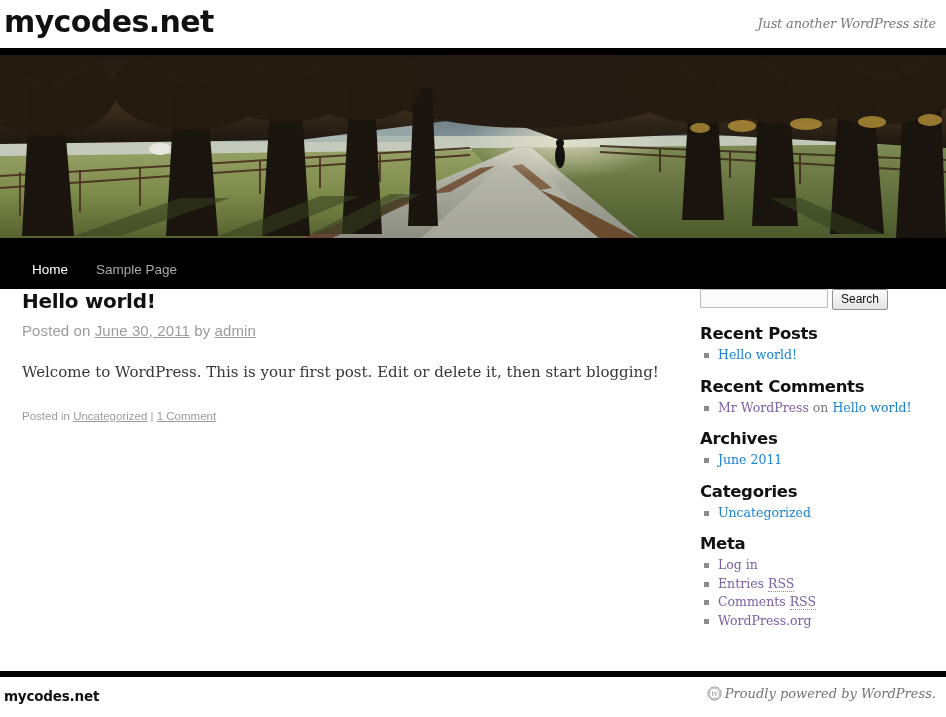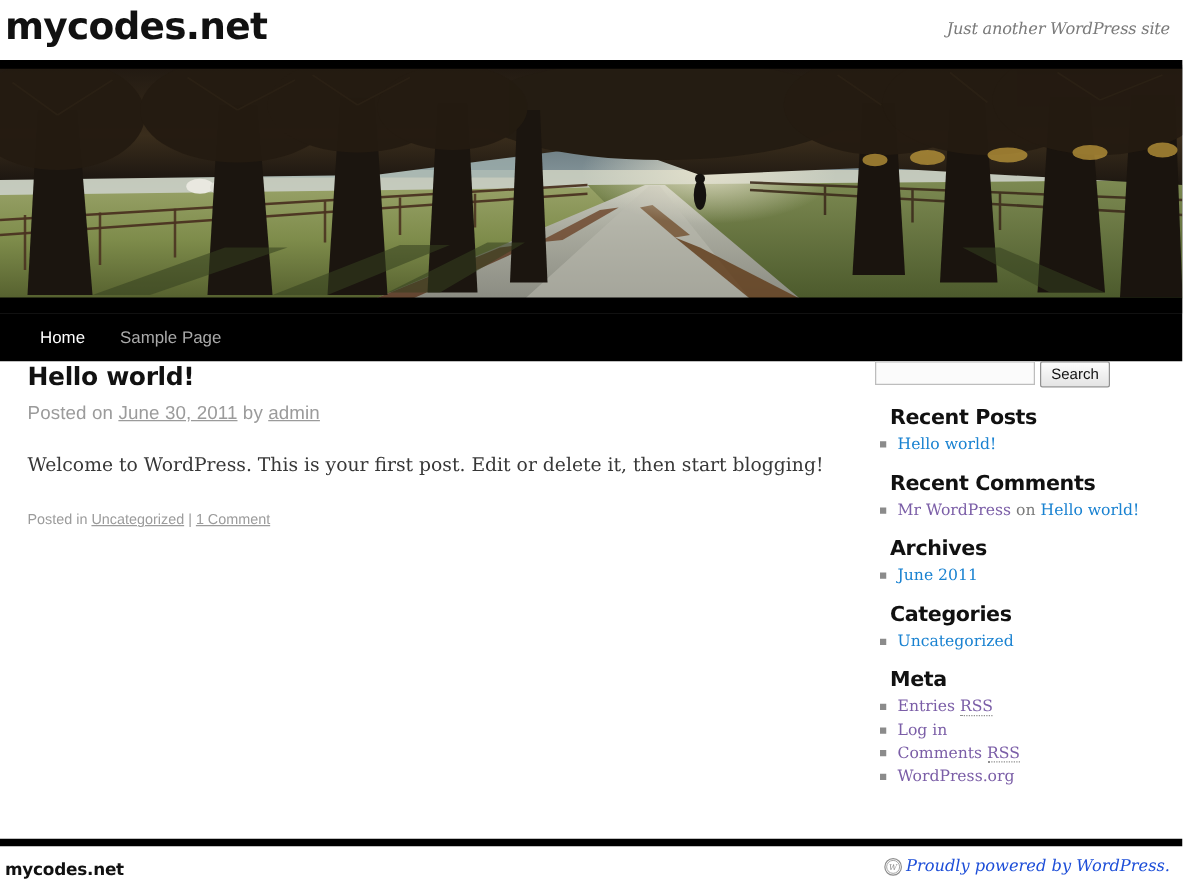--- a/index.html
+++ b/index.html
@@ -166,21 +166,21 @@
     border-radius: 2px;
     cursor: pointer;
     line-height: 19px;
   }
   .widget { margin-bottom: 12px; }
   .widget-title {
     font-family: "DejaVu Sans", sans-serif;
     font-size: 16.5px;
     font-weight: bold;
     color: #111111;
-    margin: 0 0 3px 12px;
+    margin: 0 0 3px 0;
     letter-spacing: -0.3px;
   }
   .widget ul {
     list-style: none;
     margin: 0;
     padding: 0;
   }
   .widget li {
     font-family: "DejaVu Serif", serif;
     font-size: 12.5px;
@@ -235,21 +235,21 @@
   .footer-credit {
     position: absolute;
     right: 10px;
     top: 9px;
     display: flex;
     align-items: center;
     gap: 3px;
     font-family: "DejaVu Serif", serif;
     font-style: italic;
     font-size: 13px;
-    color: #1d4ed8;
+    color: #737373;
     cursor: pointer;
   }
   .wp-logo { display: block; }
 </style>
 </head>
 <body>
 
 <div id="page">
 
   <div class="branding">
@@ -456,24 +456,24 @@
           <li>
             <a>Uncategorized</a>
           </li>
         </ul>
       </div>
 
       <div class="widget">
         <h3 class="widget-title">Meta</h3>
         <ul>
           <li>
+            <a class="visited">Log in</a>
+          </li>
+          <li>
             <a class="visited"><span>Entries </span><abbr class="rss">RSS</abbr></a>
-          </li>
-          <li>
-            <a class="visited">Log in</a>
           </li>
           <li>
             <a class="visited"><span>Comments </span><abbr class="rss">RSS</abbr></a>
           </li>
           <li>
             <a class="visited">WordPress.org</a>
           </li>
         </ul>
       </div>
 

